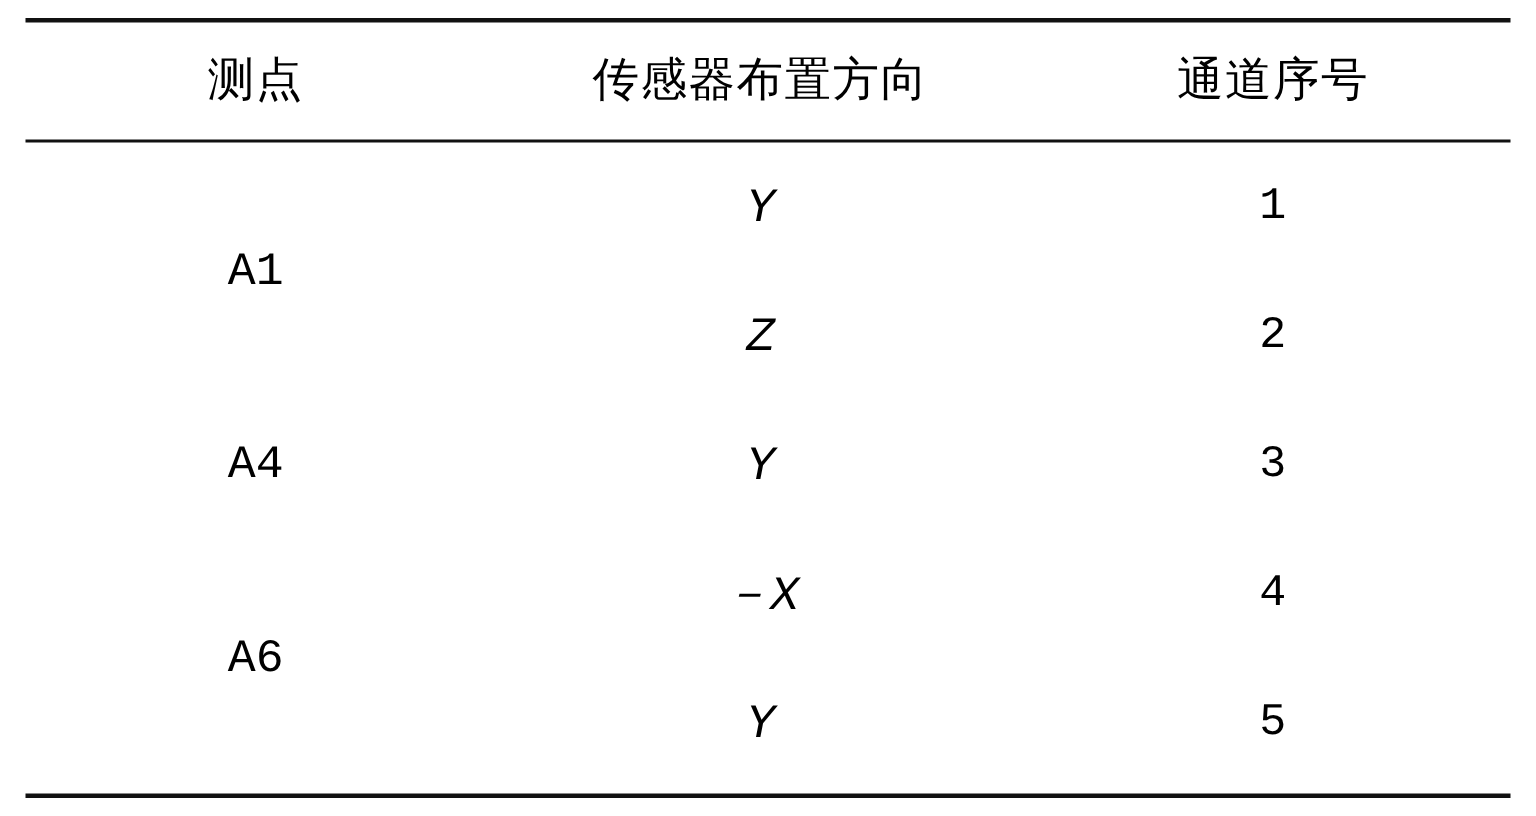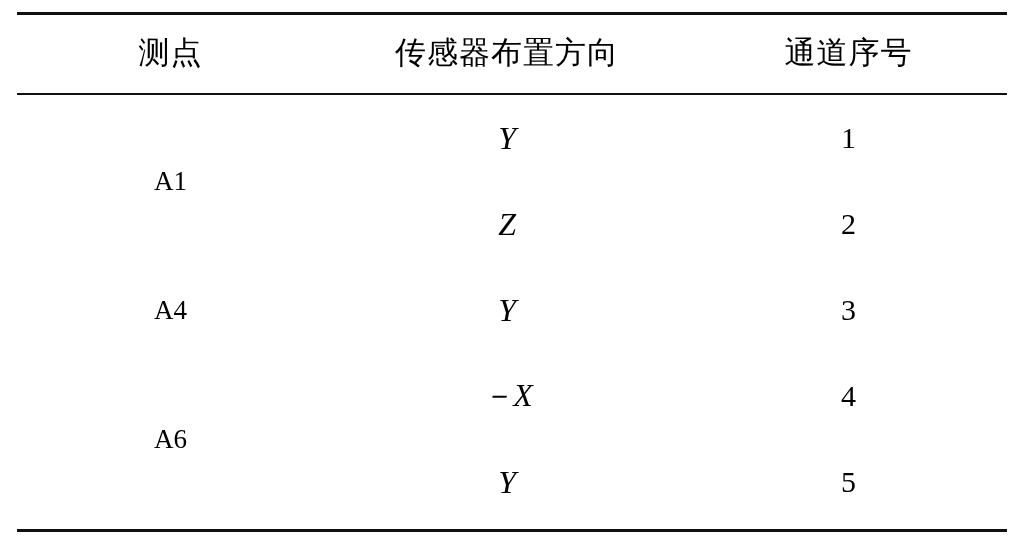--- a/index.html
+++ b/index.html
@@ -12,20 +12,21 @@
     height: 544px;
     font-family: "Liberation Serif", serif;
     color: #000000;
     overflow: hidden;
   }
   .sheet {
     position: relative;
     width: 936px;
     height: 544px;
     box-sizing: border-box;
+    font-family: Liberation Mono, monospace;
   }
   table.data-table {
     border-collapse: collapse;
     width: 990px;
     margin: 0 auto;
     table-layout: fixed;
   }
   table.data-table col.col-point { width: 31%; }
   table.data-table col.col-dir { width: 37%; }
   table.data-table col.col-chan { width: 32%; }
@@ -78,21 +79,21 @@
     letter-spacing: 1px;
   }
   td {
     padding: 0;
     text-align: center;
     vertical-align: middle;
     font-size: 30px;
     height: 86px;
   }
   td.point-cell {
-    font-size: 27px;
+    font-size: 31px;
     text-align: center;
   }
   td.dir-cell {
     font-style: italic;
     font-size: 32px;
   }
   td.chan-cell {
     font-size: 30px;
   }
 </style>

